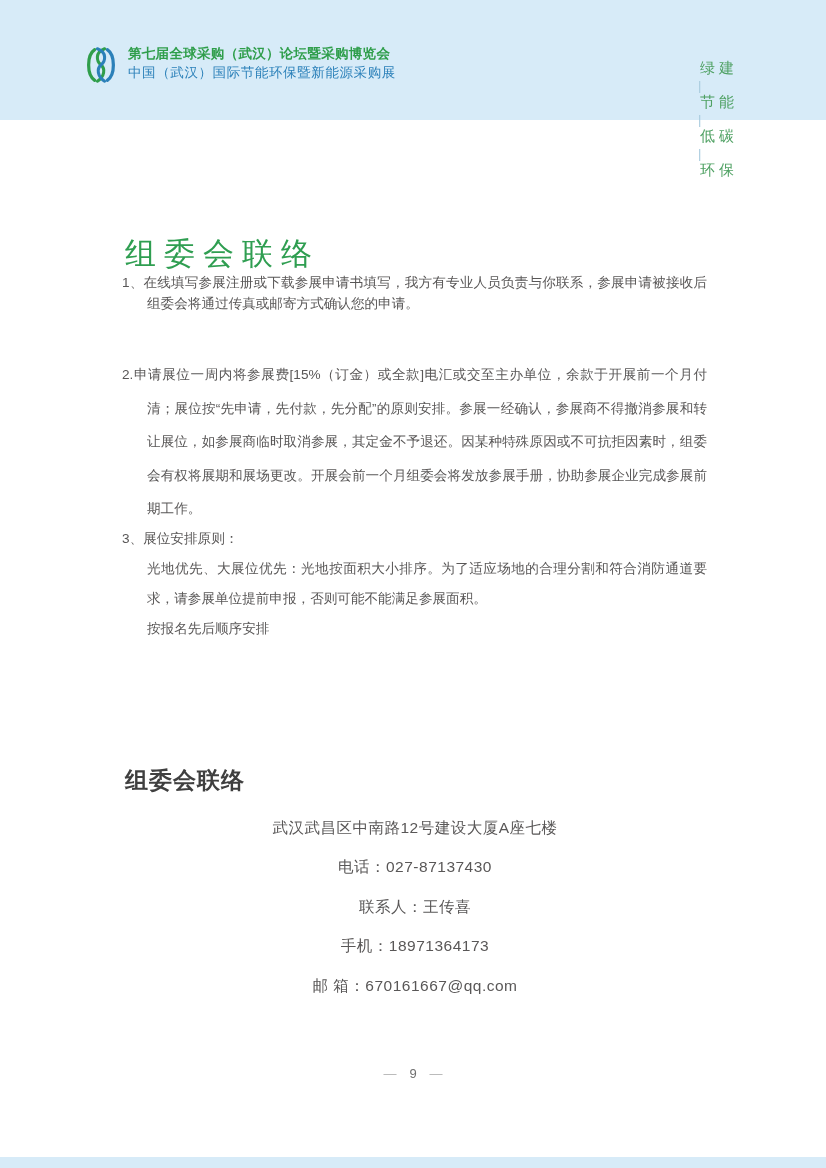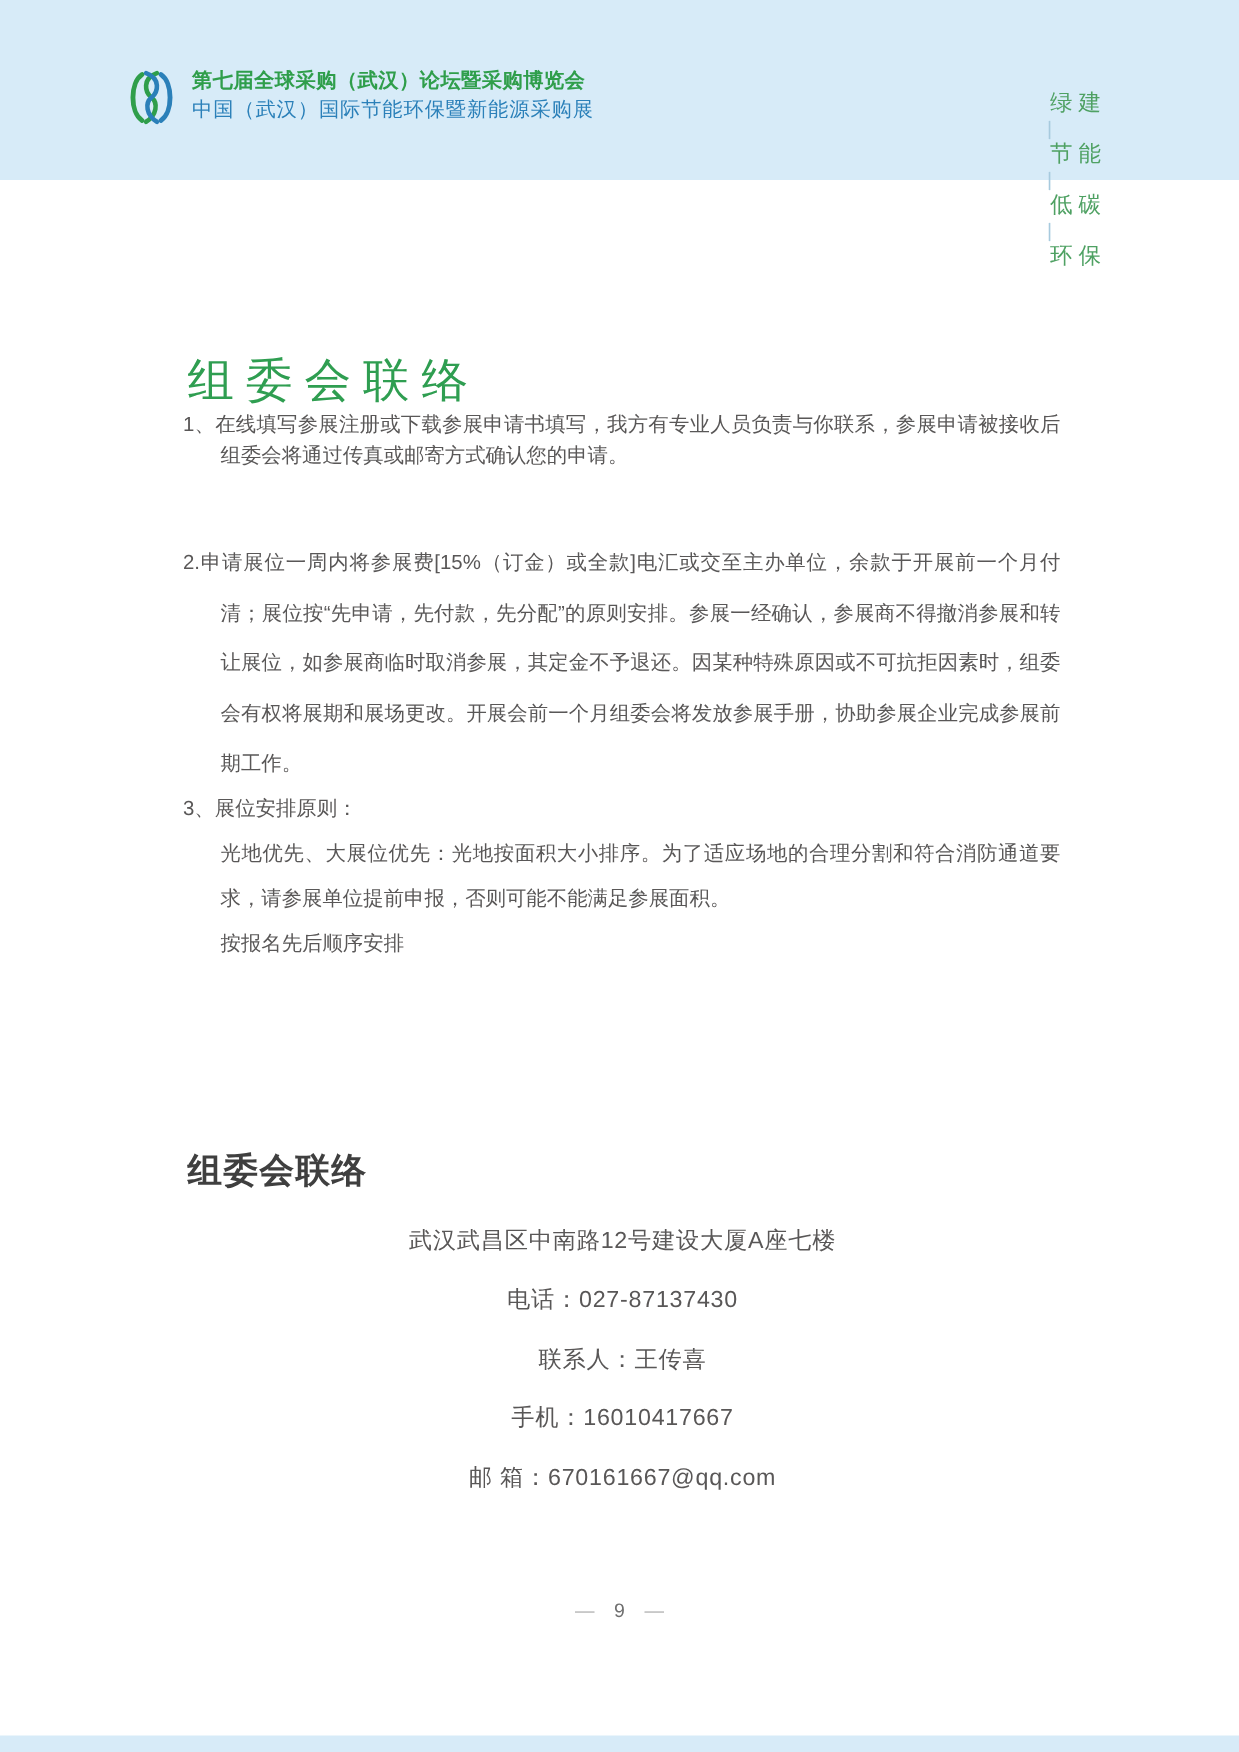--- a/index.html
+++ b/index.html
@@ -131,21 +131,21 @@
   <div class="hang p3-first"><span>3、</span><span>展位安排原则：</span></div>
   <div class="p3-line">光地优先、大展位优先：光地按面积大小排序。为了适应场地的合理分割和符合消防通道要求，请参展单位提前申报，否则可能不能满足参展面积。</div>
   <div class="p3-line">按报名先后顺序安排</div>
 </div>
 
 <div class="contact">
   <div class="contact-heading">组委会联络</div>
   <div class="contact-line">武汉武昌区中南路12号建设大厦A座七楼</div>
   <div class="contact-line">电话：027-87137430</div>
   <div class="contact-line">联系人：王传喜</div>
-  <div class="contact-line">手机：16010417667</div>
+  <div class="contact-line">手机：18971364173</div>
   <div class="contact-line">邮 箱：670161667@qq.com</div>
 </div>
 
 <div class="page-footer">
   <span class="footer-dash">—</span><span class="footer-num">9</span><span class="footer-dash">—</span>
 </div>
 
 <div class="footer-band"></div>
 
 </body></html>

